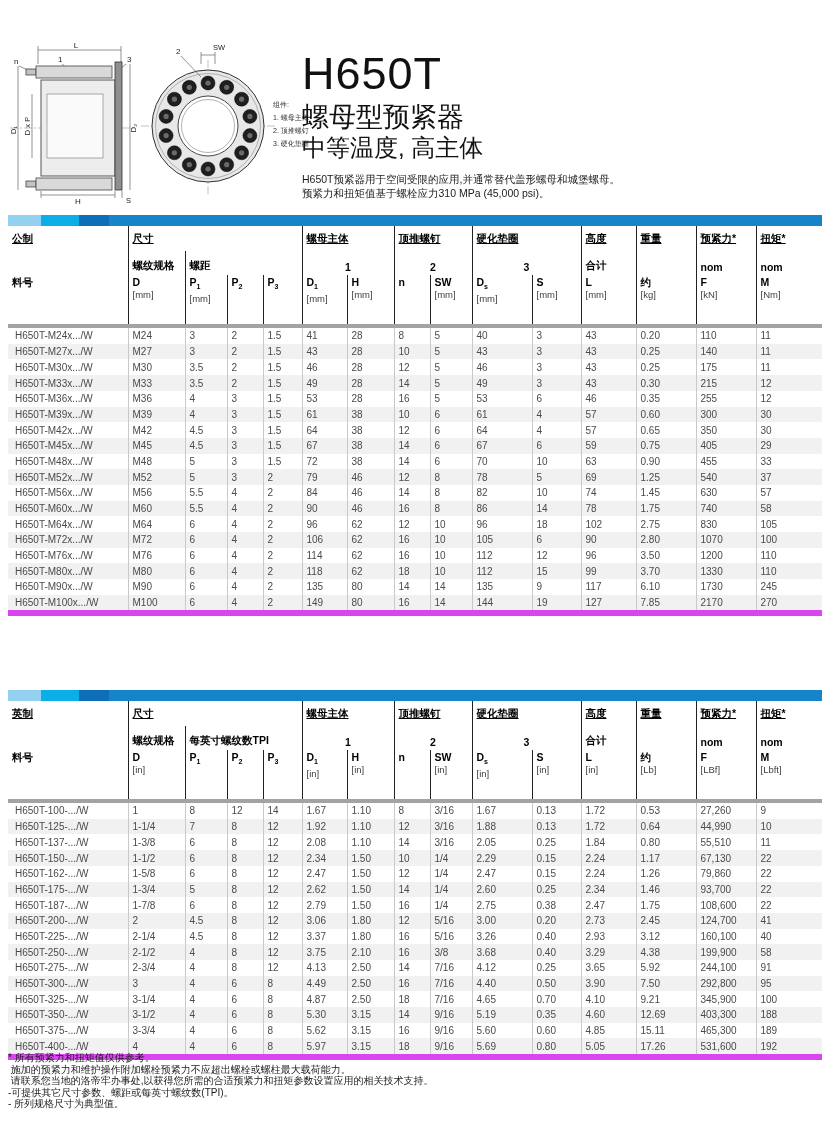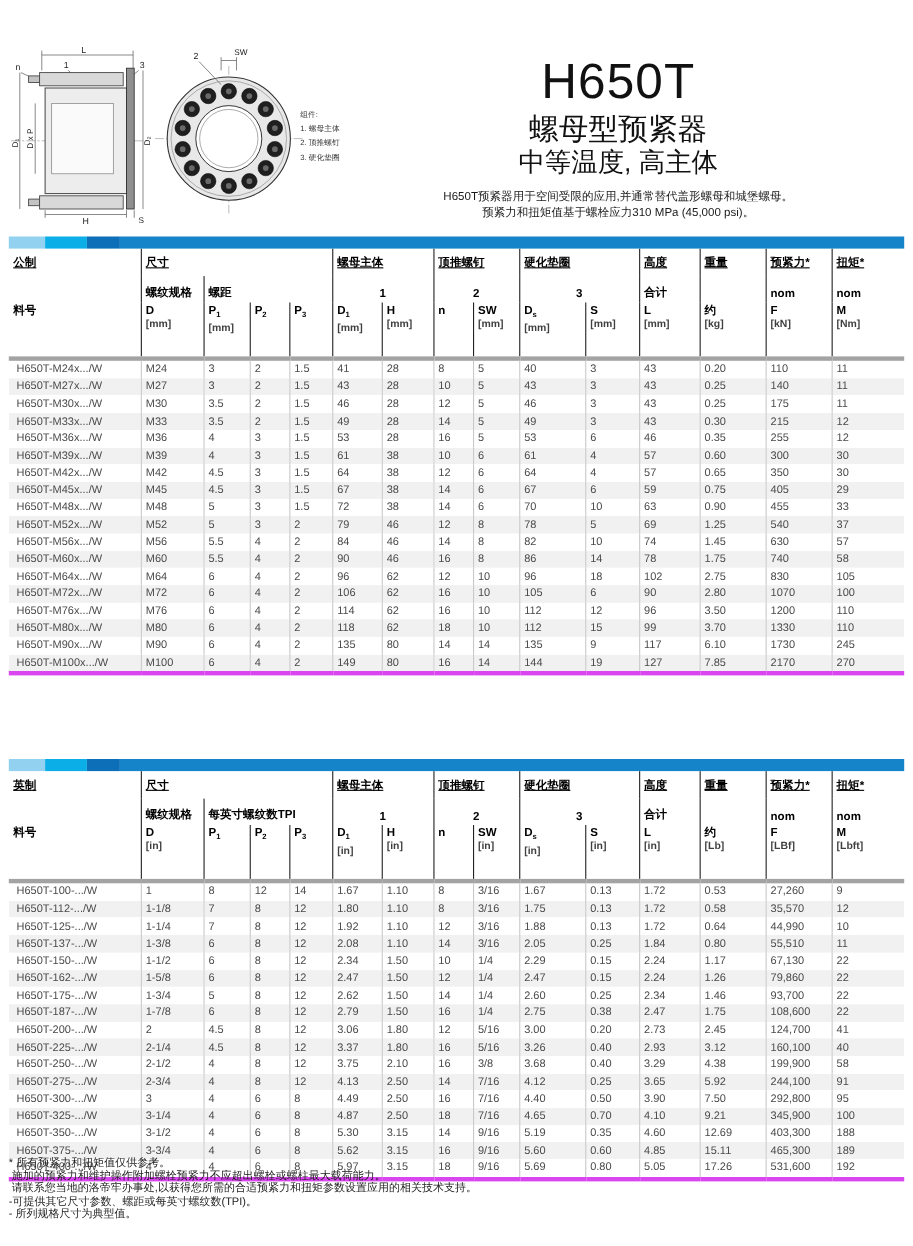--- a/index.html
+++ b/index.html
@@ -1,20 +1,20 @@
 <!DOCTYPE html>
 <html><head>
 <meta charset="utf-8">
 <style>
   html,body{margin:0;padding:0;background:#fff;}
   .page{position:relative;width:830px;height:1133px;background:#fff;overflow:hidden;
         font-family:"Liberation Sans","DejaVu Sans",sans-serif;}
 
   
-  .titleblock{position:absolute;top:50px;right:8px;width:520px;text-align:center;color:#111;}
+  .titleblock{position:absolute;top:50px;right:8px;width:520px;text-align:left;color:#111;}
   .titleblock h1{margin:0;font-size:45px;font-weight:400;line-height:48px;letter-spacing:1px;}
   .sub1{font-size:27px;line-height:30px;margin-top:4px;}
   .sub2{font-size:24px;line-height:32px;}
   .desc{margin-top:8px;font-size:10.5px;line-height:14px;color:#1a1a1a;}
 
   
   .figure{position:absolute;left:8px;top:38px;width:330px;height:168px;}
   .components{position:absolute;left:273px;top:98px;font-size:7px;line-height:13px;color:#333;white-space:nowrap;}
   .dimtxt{font-size:8px;fill:#222;}
   .dimtxt-s{font-size:7.5px;fill:#222;}
@@ -34,30 +34,30 @@
   col.c4{width:39px;}  col.c5{width:45px;} col.c6{width:47px;} col.c7{width:36px;}
   col.c8{width:42px;}  col.c9{width:60px;} col.c10{width:49px;} col.c11{width:55px;}
   col.c12{width:60px;} col.c13{width:60px;} col.c14{width:66px;}
 
   th{font-weight:bold;color:#000;text-align:left;padding:0 0 0 4px;white-space:nowrap;overflow:hidden;font-size:10.5px;}
   .row-group th{height:25px;vertical-align:middle;text-decoration:underline;}
   .row-sub th{height:22px;vertical-align:bottom;padding-bottom:2px;}
   .row-letters th{vertical-align:top;padding-top:1px;padding-bottom:20px;border-bottom:4px solid #a3a3a3;}
   .cl{font-size:10.5px;font-weight:bold;line-height:13px;}
   .cl sub{font-size:7px;}
-  .cu{font-size:9.5px;font-weight:bold;color:#3f3f3f;line-height:11px;}
+  .cu{font-size:9.5px;font-weight:normal;color:#3f3f3f;line-height:11px;}
   .gb{border-left:1px solid #222;}
   .row-letters th + th{border-left:1px solid #222;}
   .cnum{text-align:center;padding-left:0;}
 
   tbody td{height:15.7px;font-size:10px;color:#4a4a4a;padding:0 0 0 4px;white-space:nowrap;overflow:hidden;
            border-left:1px solid #c9c9c9;line-height:15px;}
   tbody td:first-child{border-left:none;padding-left:7px;}
   tbody tr:nth-child(even){background:#f1f1f1;}
-  tbody tr:last-child td{border-bottom:4px solid #d946ef;}
+  tbody tr:last-child td{border-bottom:6px solid #d946ef;}
 
   
   .footnotes{position:absolute;left:8px;top:1052px;font-size:10px;line-height:11.5px;color:#1c1c1c;}
   .footnotes div{white-space:pre-wrap;}
 </style>
 </head>
 <body>
 
 <div class="page">
 
@@ -716,37 +716,20 @@
             <td>8</td>
             <td>3/16</td>
             <td>1.67</td>
             <td>0.13</td>
             <td>1.72</td>
             <td>0.53</td>
             <td>27,260</td>
             <td>9</td>
           </tr>
           <tr>
-            <td>H650T-112-.../W</td>
-            <td>1-1/8</td>
-            <td>7</td>
-            <td>8</td>
-            <td>12</td>
-            <td>1.80</td>
-            <td>1.10</td>
-            <td>8</td>
-            <td>3/16</td>
-            <td>1.75</td>
-            <td>0.13</td>
-            <td>1.72</td>
-            <td>0.58</td>
-            <td>35,570</td>
-            <td>12</td>
-          </tr>
-          <tr>
             <td>H650T-125-.../W</td>
             <td>1-1/4</td>
             <td>7</td>
             <td>8</td>
             <td>12</td>
             <td>1.92</td>
             <td>1.10</td>
             <td>12</td>
             <td>3/16</td>
             <td>1.88</td>

